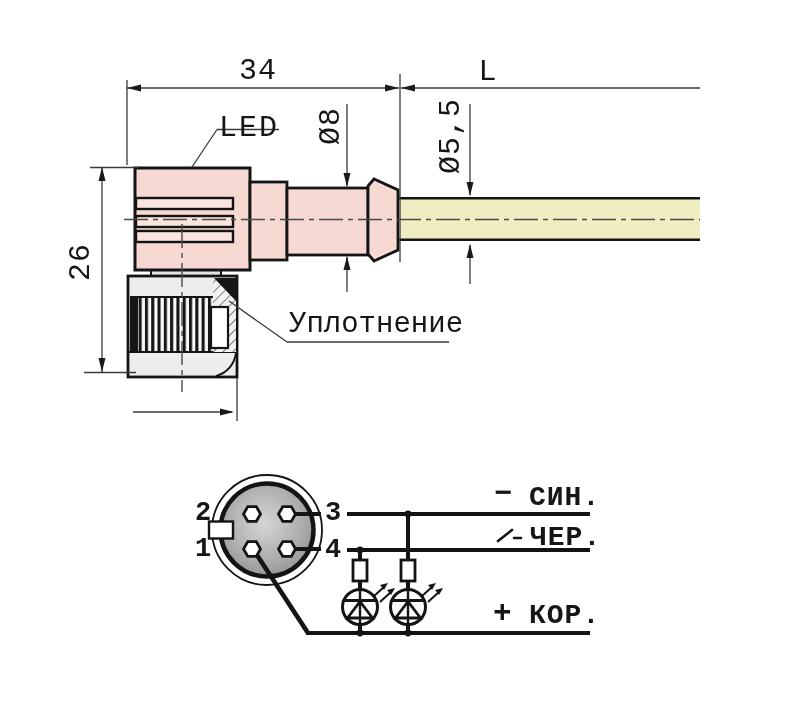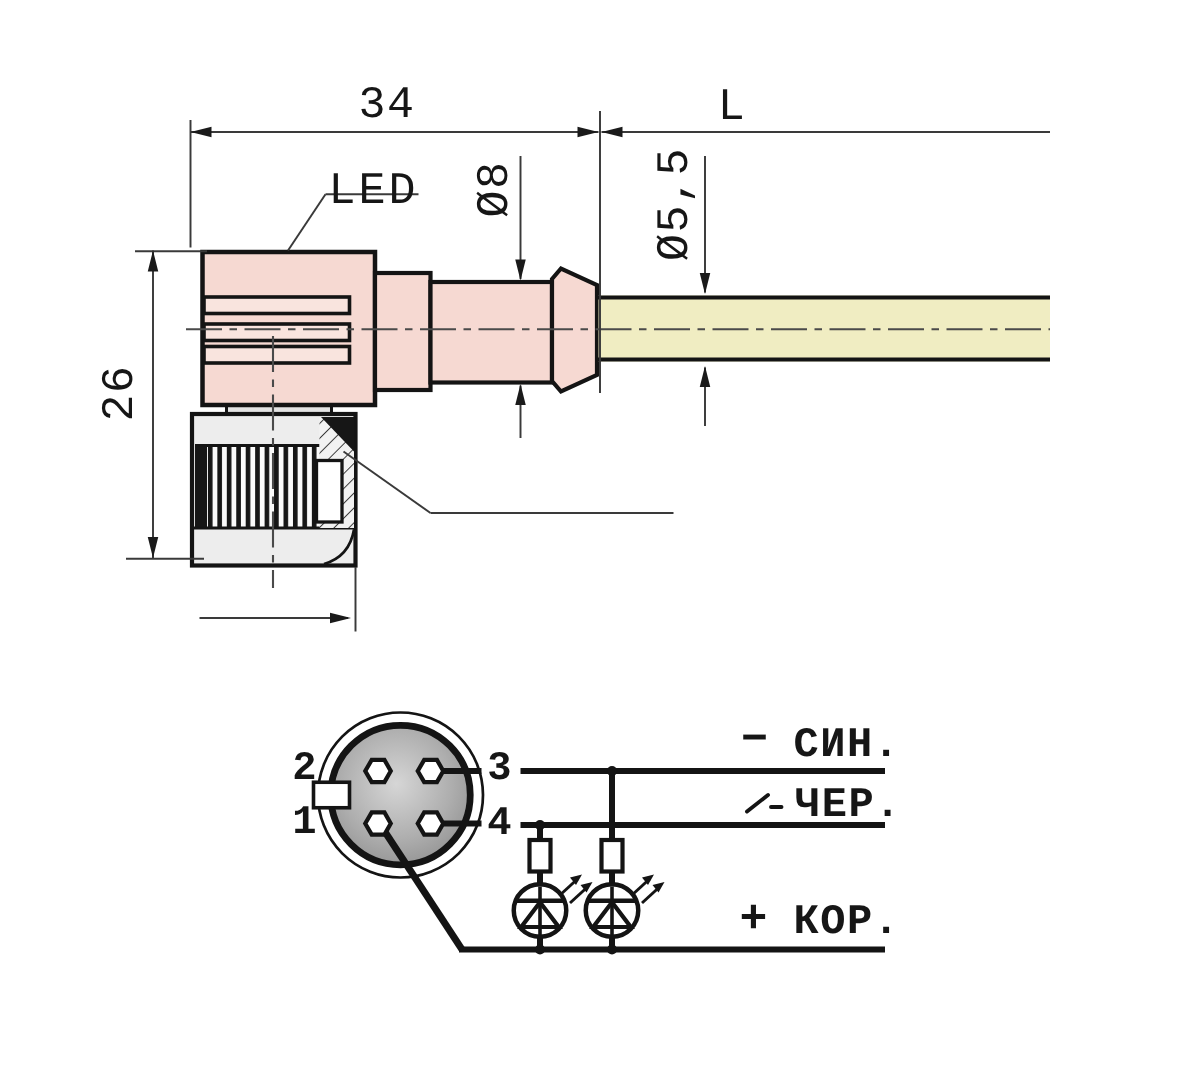--- a/index.html
+++ b/index.html
@@ -198,20 +198,21 @@
       <line x1="514" y1="538" x2="521" y2="538"></line>
     </g>
   </svg>
 
   <div class="lbl dim ctr" style="left:226px;top:56px;width:64px;">34</div>
   <div class="lbl dim ctr" style="left:466px;top:57px;width:44px;">L</div>
   <div class="lbl" style="left:219px;top:101px;font-size:30px;letter-spacing:2px;margin-top:12px;">LED</div>
   <div class="lbl dim ctr rot" style="left:300px;top:110px;width:64px;height:32px;">Ø8</div>
   <div class="lbl dim ctr rot" style="left:410px;top:120px;width:84px;height:32px;">Ø5,5</div>
   <div class="lbl dim ctr rot" style="left:50px;top:246px;width:64px;height:32px;">26</div>
+  <div class="lbl" style="left:289px;top:310px;font-size:29px;">Уплотнение</div>
 
   <div class="lbl pin-num" style="left:193px;top:500px;">2</div>
   <div class="lbl pin-num" style="left:193px;top:536px;">1</div>
   <div class="lbl pin-num" style="left:323px;top:500px;">3</div>
   <div class="lbl pin-num" style="left:323px;top:537px;">4</div>
 
   <div class="lbl pol" style="left:494px;top:479px;">−</div>
   <div class="lbl wire-lbl" style="left:529px;top:484px;">СИН.</div>
   <div class="lbl wire-lbl" style="left:530px;top:524px;">ЧЕР.</div>
   <div class="lbl pol" style="left:493px;top:598px;font-size:31px;">+</div>

